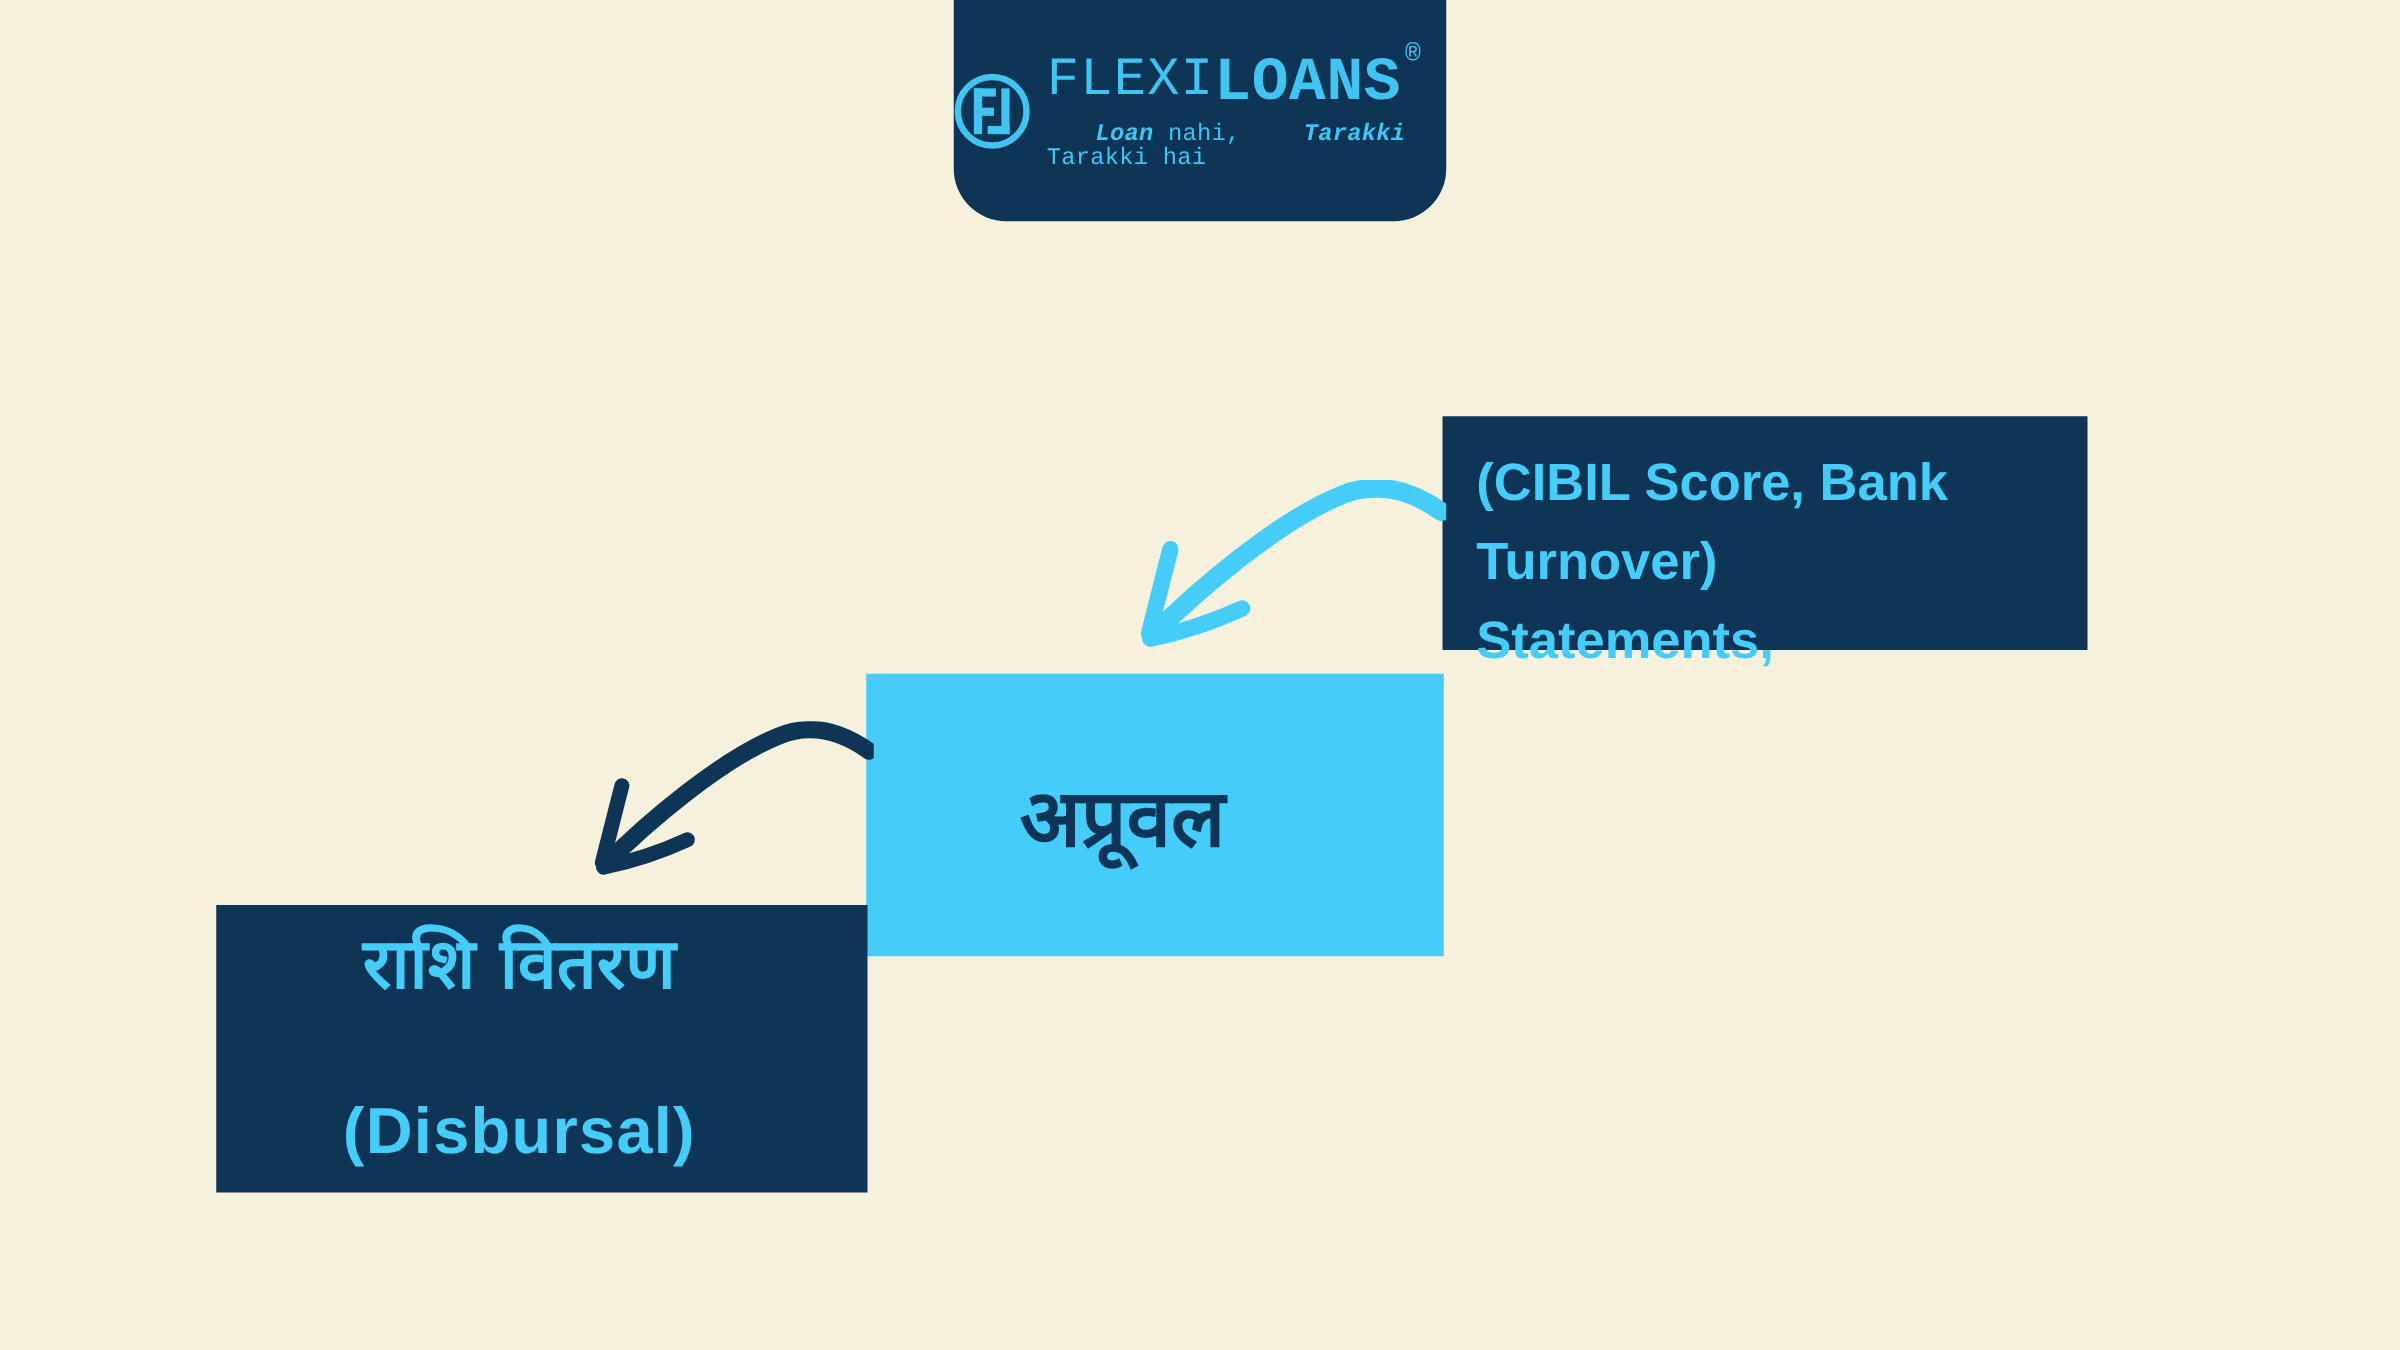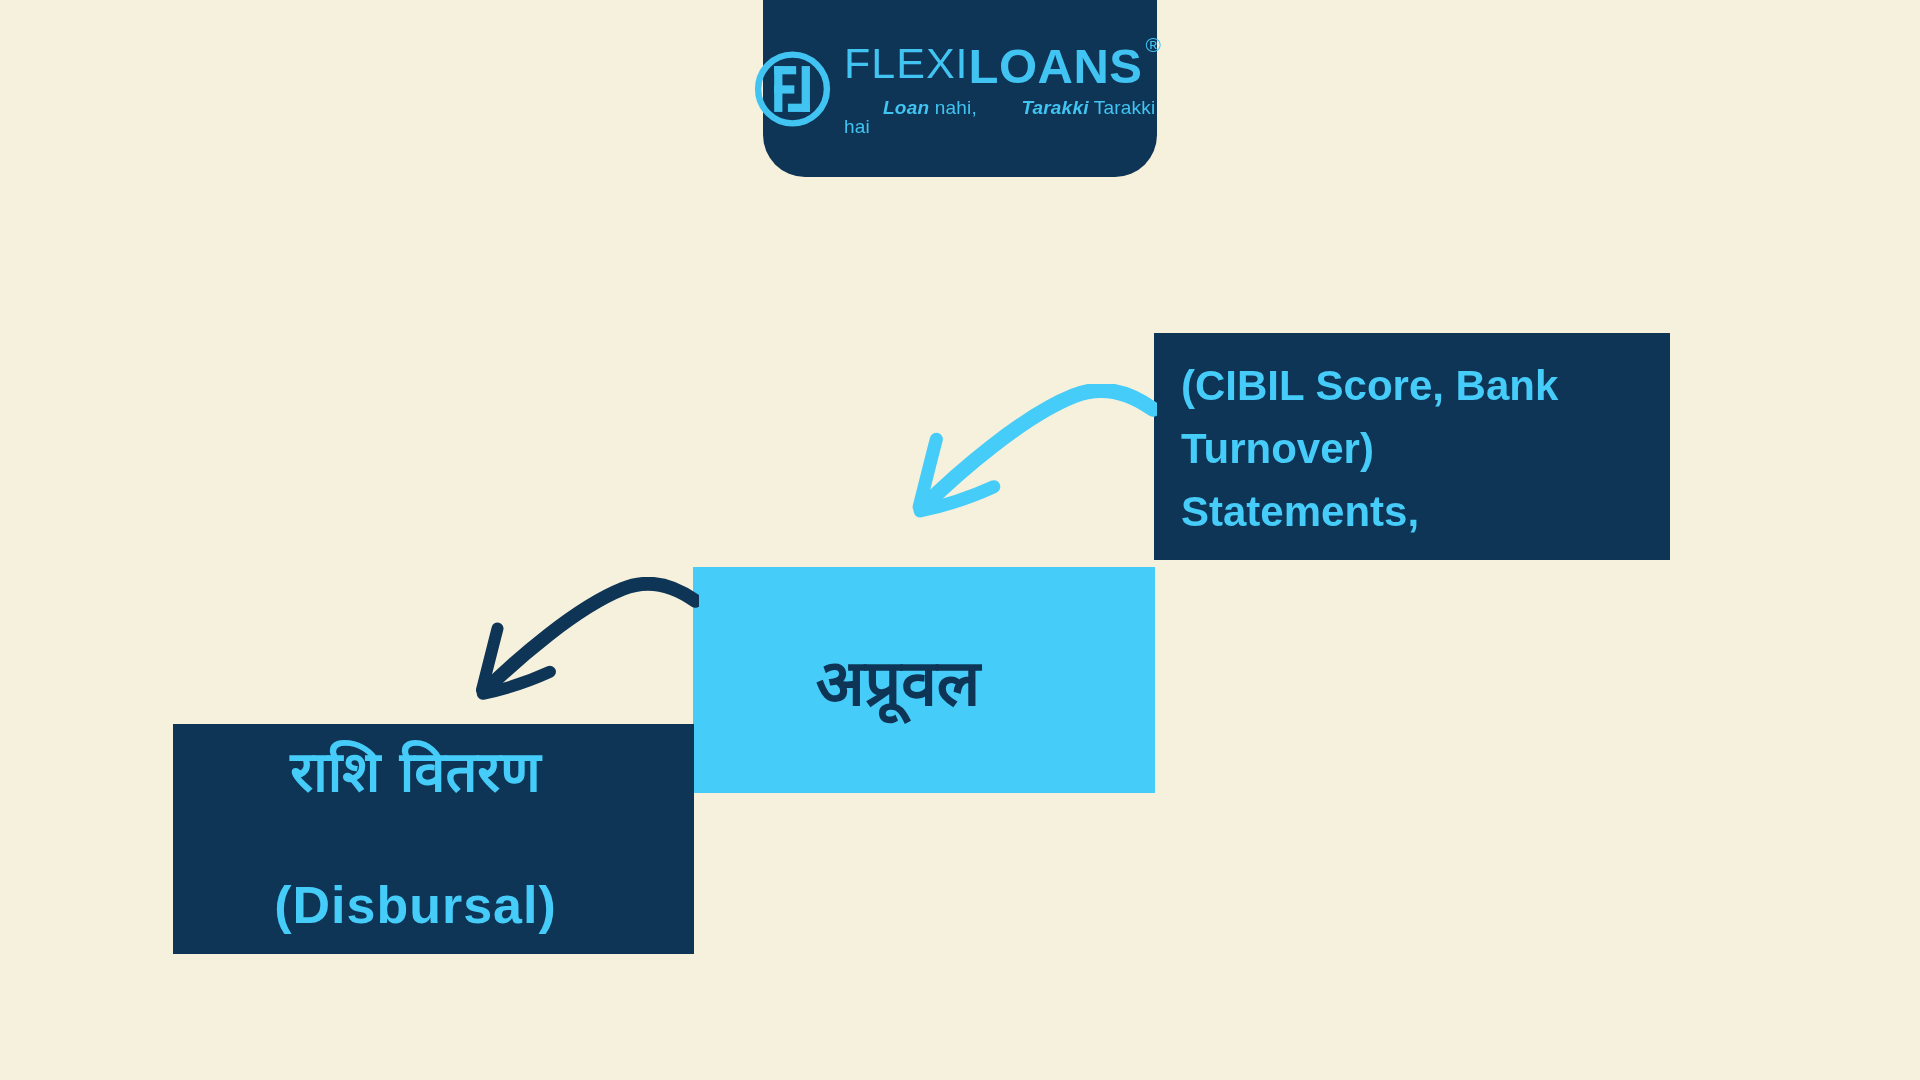--- a/index.html
+++ b/index.html
@@ -14,45 +14,44 @@
     background:var(--background);
     font-family:"Liberation Sans",sans-serif;
   }
 
   
   .logo-card{
     position:absolute;left:763px;top:0;width:394px;height:177px;
     background:var(--navy);border-radius:0 0 42px 42px;
     display:flex;align-items:center;justify-content:center;
   }
-  .logo-inner{display:flex;align-items:center;gap:13px;}
+  .logo-inner{display:flex;align-items:center;gap:13px;font-family:Liberation Mono, monospace;}
   .logo-mark{width:82px;height:82px;display:block;}
   .logo-text{display:flex;flex-direction:column;}
   .brand-row{display:flex;align-items:flex-start;line-height:1;color:var(--logo-blue);}
   .brand-first{font-size:43px;font-weight:400;letter-spacing:1px;}
   .brand-second{font-size:49px;font-weight:700;letter-spacing:0.5px;}
   .reg{font-size:21px;margin-left:3px;margin-top:-8px;font-weight:400;}
   .brand-tagline{font-size:19px;margin-top:7px;color:var(--logo-blue);letter-spacing:0.2px;line-height:1;}
   .bi{font-weight:700;font-style:italic;margin-left:39px;}
 
   
   .criteria-box{
-    position:absolute;left:1154px;top:333px;width:516px;height:227px;
+    position:absolute;left:1154px;top:333px;width:516px;height:187px;
     background:var(--navy);color:var(--light-blue);
     font-weight:700;font-size:42px;line-height:63px;
     padding:21px 10px 0 27px;box-sizing:border-box;
   }
   .approval-box{
     position:absolute;left:693px;top:539px;width:462px;height:226px;
     background:var(--light-blue);color:var(--navy);
     display:flex;align-items:center;justify-content:center;
     font-weight:700;font-size:64px;
     padding-right:52px;box-sizing:border-box;
     font-family:"DejaVu Sans","Liberation Sans",sans-serif;
-    margin-top:28px;
   }
   .disbursal-box{
     position:absolute;left:173px;top:724px;width:521px;height:230px;
     background:var(--navy);color:var(--light-blue);
     display:flex;flex-direction:column;align-items:center;justify-content:center;
     padding-right:36px;box-sizing:border-box;font-weight:700;gap:32px;
   }
   .disbursal-hindi{
     font-size:56px;line-height:100px;
     font-family:"DejaVu Sans","Liberation Sans",sans-serif;

